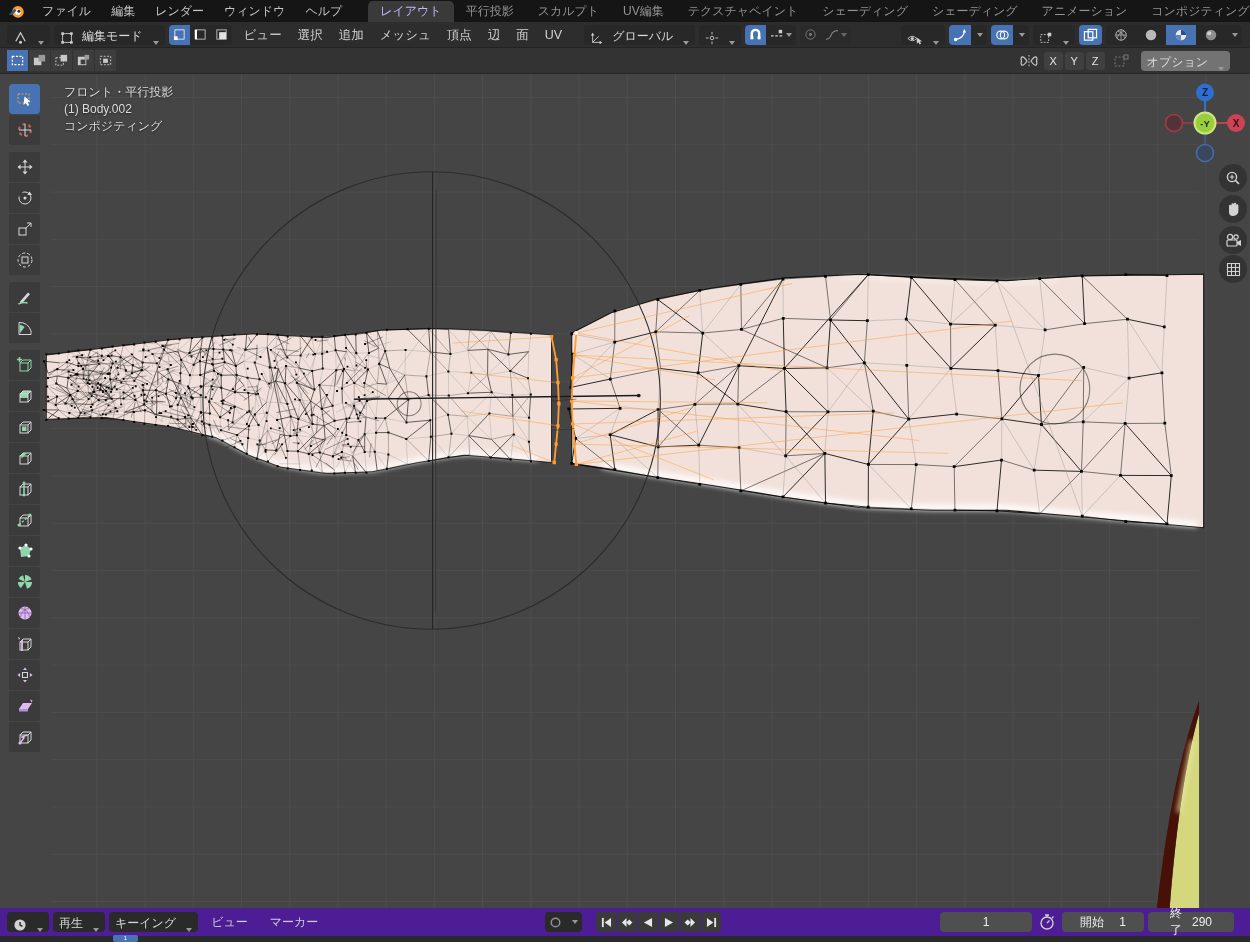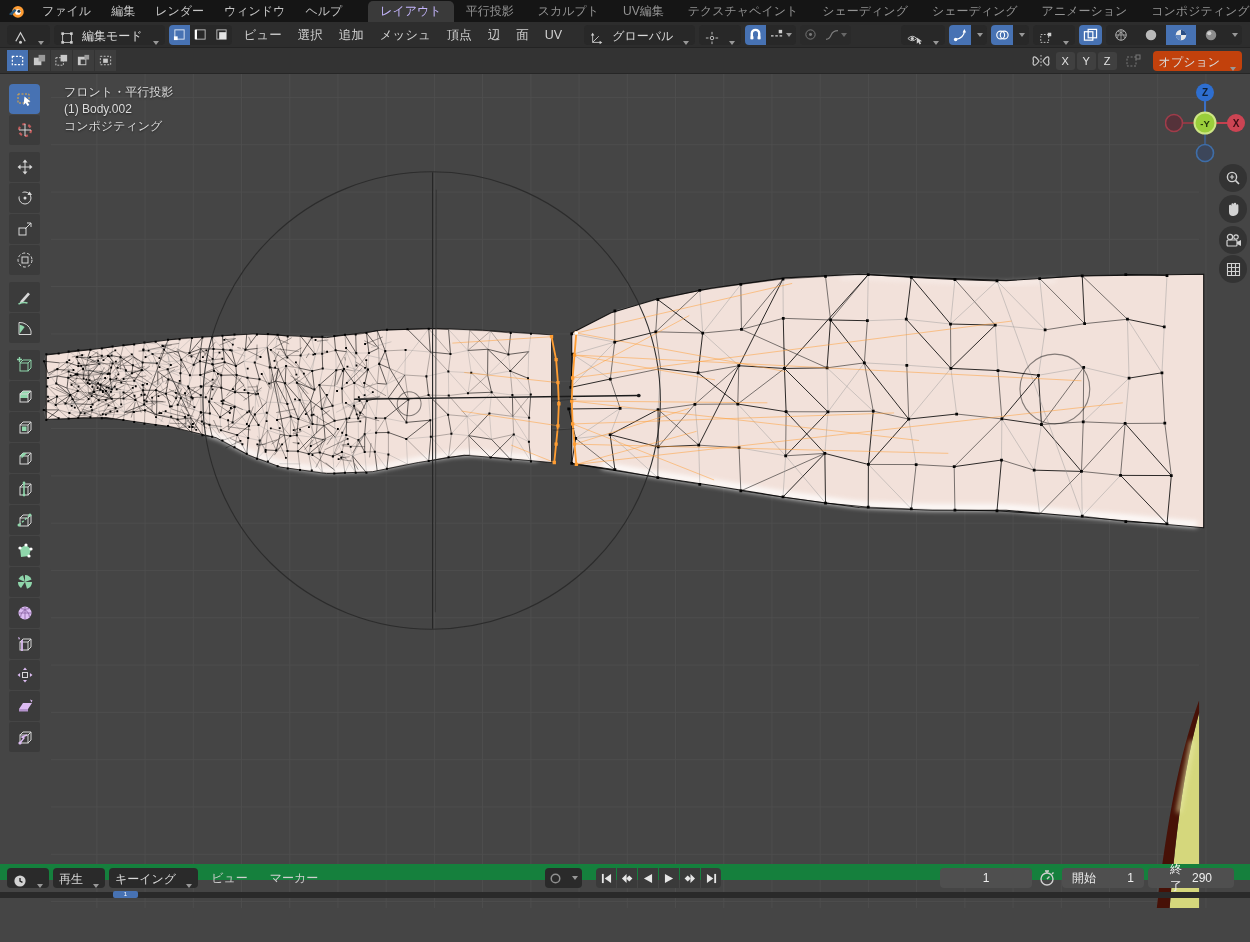--- a/index.html
+++ b/index.html
@@ -32,21 +32,21 @@
   
   #toolbar{position:absolute;left:9px;top:84px;width:34px;z-index:10;display:flex;flex-direction:column}
   .tool{width:31px;height:30px;background:#3b3b3b;margin-bottom:1px;display:flex;align-items:center;justify-content:center;border-radius:2px}
   .tool.on{background:#4772b3;border-radius:4px}
   .tgap{height:6px}
   
   .navbtn{position:absolute;left:1219px;width:28px;height:28px;border-radius:14px;background:rgba(36,36,36,.55);display:flex;align-items:center;justify-content:center;z-index:6}
   
   #gizmo{position:absolute;left:1165px;top:83px;z-index:6}
   
-  #tl{position:absolute;top:864px;left:0;width:1250px;height:16px;background:#15803d;z-index:30}
+  #tl{position:absolute;top:908px;left:0;width:1250px;height:34px;background:#4c1d95;z-index:30}
   #tlh{display:flex;align-items:center;height:28px;gap:4px}
   .tmenu{font-size:12px;color:#cfcfcf;padding:0 9px}
   .pbtn{width:20px;height:20px;background:#3a3a3a;display:flex;align-items:center;justify-content:center;margin-right:1px}
   .field{background:#4f4f4f;border-radius:4px;height:20px;display:flex;align-items:center;justify-content:center;color:#eee;font-size:12px}
   #tlstrip{position:absolute;top:28px;left:0;width:1250px;height:6px;background:#2a2a2a}
   #playhead{position:absolute;left:113px;top:27px;width:25px;height:7px;background:#4772b3;border-radius:2px;color:#fff;font-size:6px;line-height:7px;text-align:center;overflow:hidden}
   svg{display:block}
 </style>
 </head>
 <body>
@@ -291,21 +291,21 @@
     </svg>
   <div id="axisbtns" style="display:flex">
       <div class="xyz">X</div>
       <div class="xyz">Y</div>
       <div class="xyz">Z</div>
     </div>
   <svg width="18" height="16" viewBox="0 0 18 16" style="margin:0 10px 0 6px;opacity:.5">
     <rect x="2" y="4" width="9" height="9" fill="none" stroke="#bbb" stroke-dasharray="2 1.6"></rect>
       <rect x="11" y="2" width="4" height="4" fill="none" stroke="#bbb"></rect>
     </svg>
-  <div class="pill" style="background:#c2410c;margin-right:8px">
+  <div class="pill" style="background:#737373;margin-right:20px">
     <span>オプション</span>
     <span class="car"></span>
   </div>
 </div>
 
 <svg id="vp" width="1250" height="834" viewBox="0 74 1250 908">
     <defs>
       <filter id="bl" x="-50%" y="-50%" width="200%" height="200%">
         <feGaussianBlur stdDeviation="2.8"></feGaussianBlur>
       </filter>
@@ -623,21 +623,21 @@
         </div>
     </div>
     <div class="sp"></div>
     <div class="field" style="width:92px">
       <span>1</span>
       </div>
     <svg width="18" height="18" viewBox="0 0 18 18" style="margin:0 2px">
       <circle cx="9" cy="10" r="6" fill="none" stroke="#cfcfcf" stroke-width="1.4"></circle>
       <path d="M9 10 L11.5 7.5 M7 2 h4 M9 2 v2 M14 5 l1.5-1.5" stroke="#cfcfcf" stroke-width="1.4" fill="none"></path>
       </svg>
-    <div class="field" style="width:82px;justify-content:space-between;padding:0 10px;box-sizing:border-box">
+    <div class="field" style="width:82px;justify-content:space-between;padding:0 18px;box-sizing:border-box">
       <span>開始</span>
       <span>1</span>
       </div>
     <div class="field" style="width:86px;justify-content:space-between;padding:0 22px;box-sizing:border-box;margin-right:16px">
       <span>終了</span>
       <span>290</span>
       </div>
   </div>
   <div id="tlstrip"></div>
   <div id="playhead">1</div>

